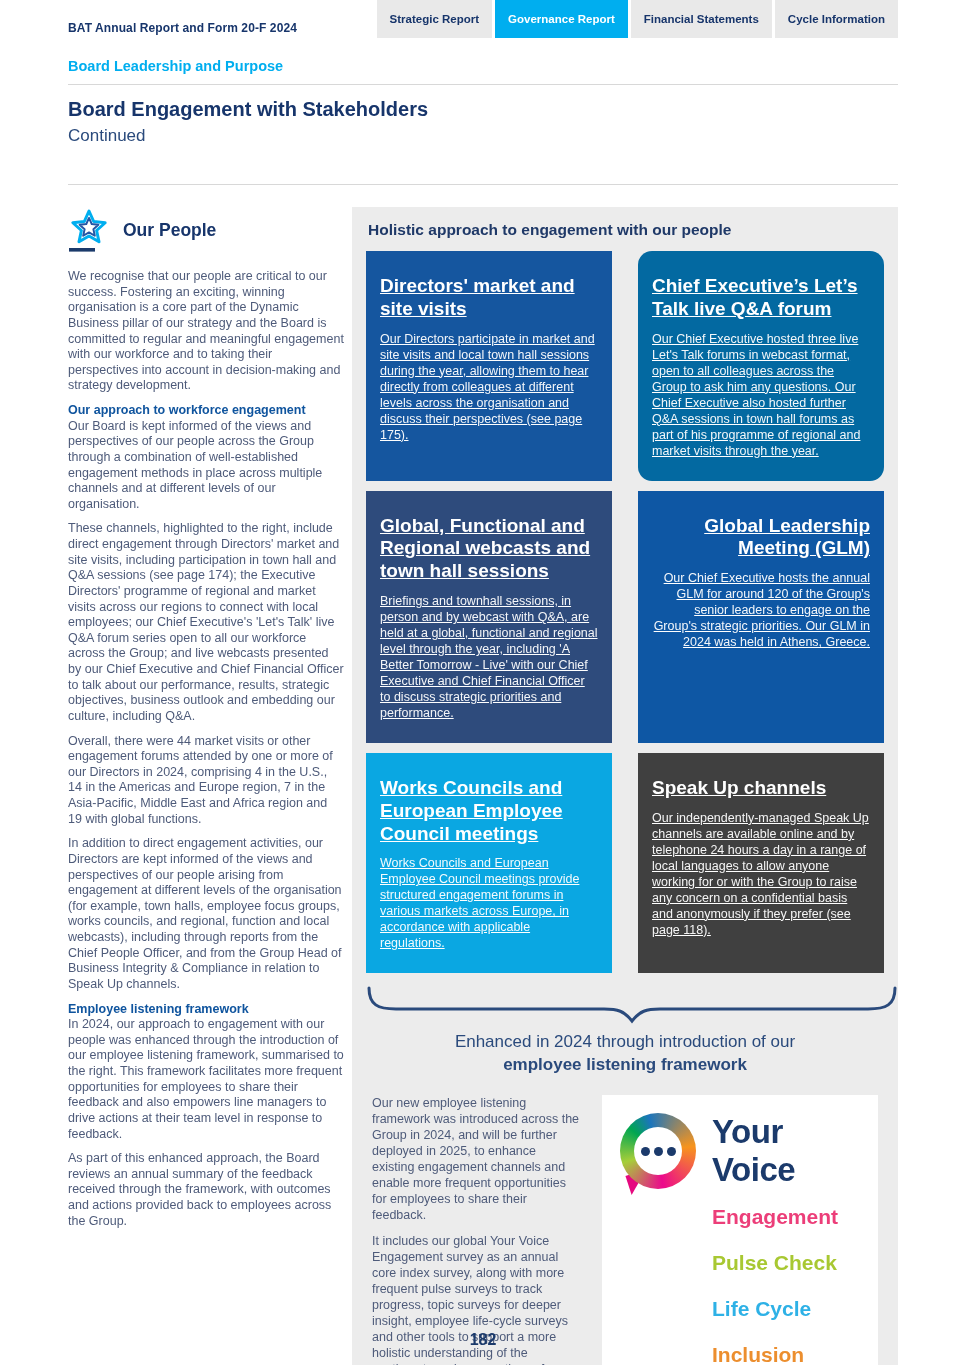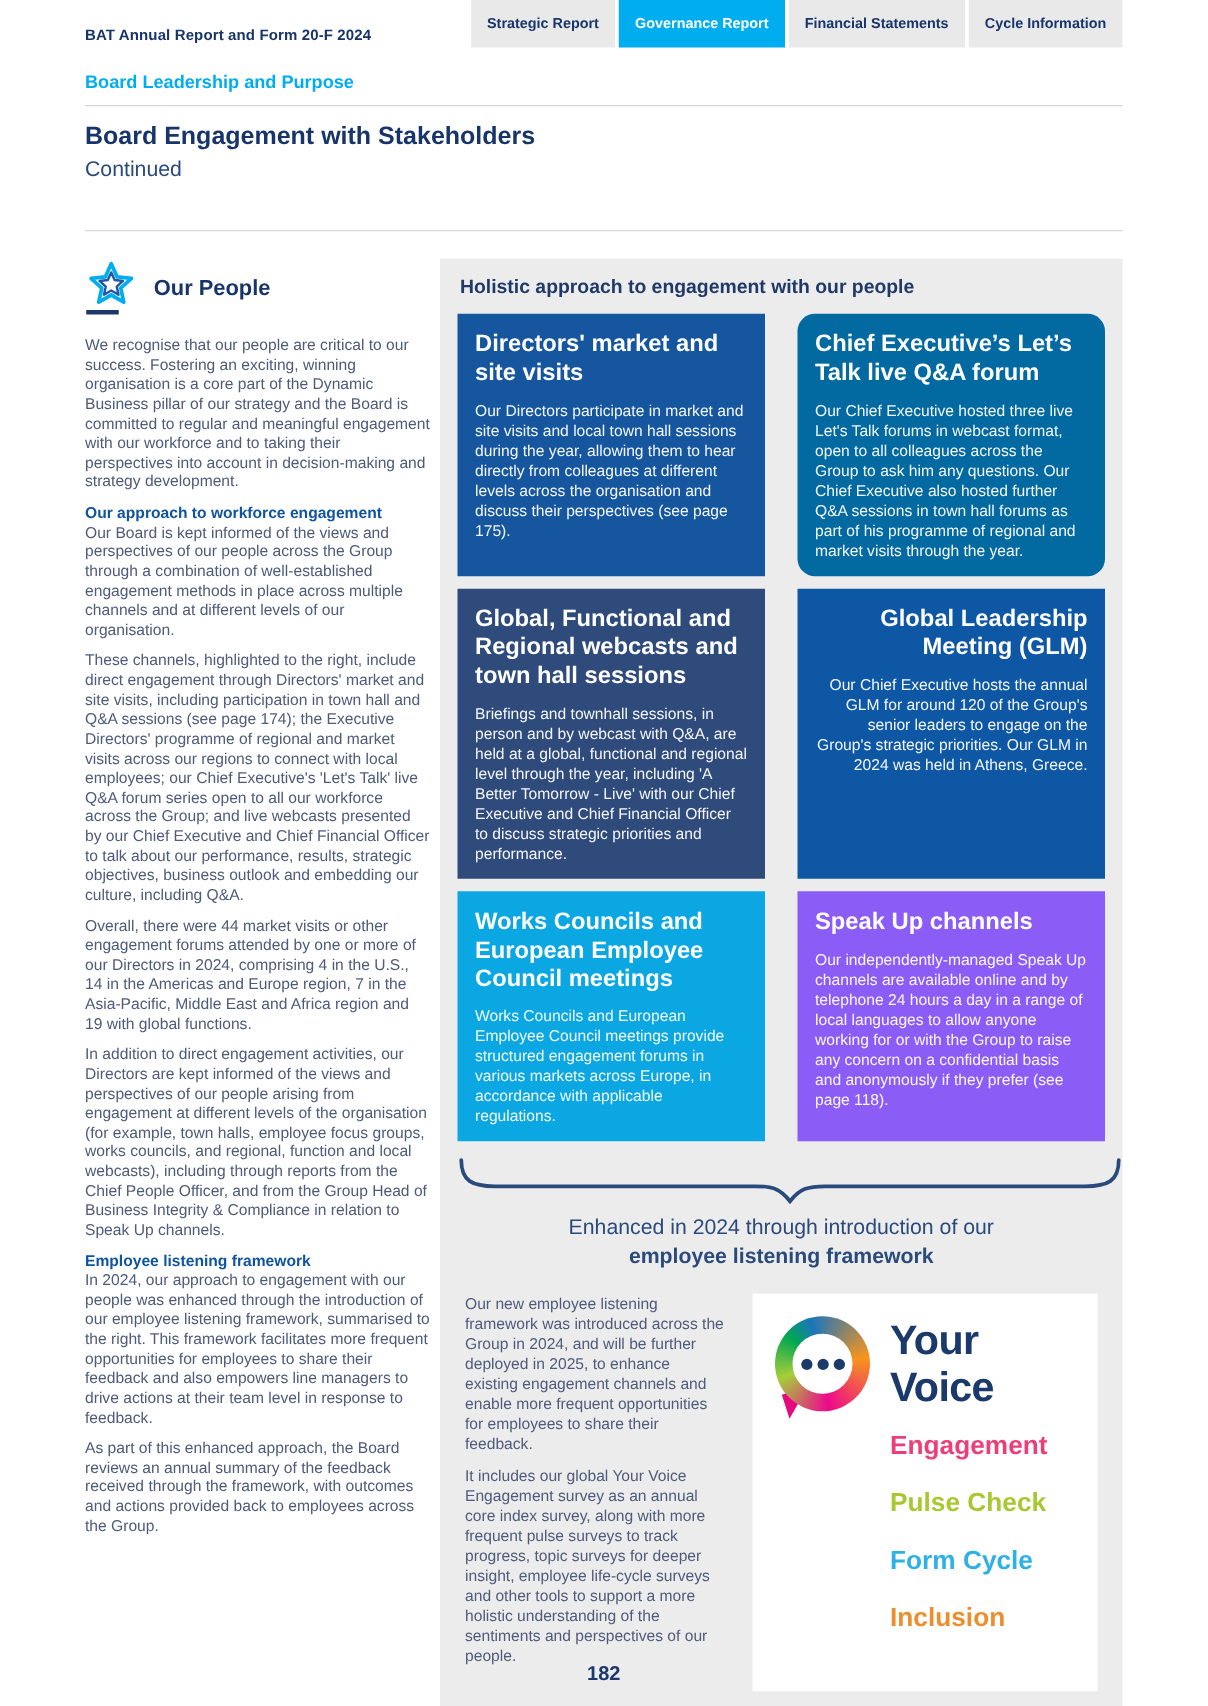--- a/index.html
+++ b/index.html
@@ -24,21 +24,21 @@
   .main{display:flex;align-items:flex-start;gap:8px;padding:22px 68px 0;}
   .leftcol{width:276px;flex:none;}
   .our-people{display:flex;align-items:center;gap:13px;margin-bottom:16px;}
   .our-people-title{font-size:17.5px;font-weight:bold;color:#17356b;}
   .leftcol p{font-size:12.5px;line-height:1.25;color:#4e5b7a;margin:0 0 9px;}
   .leftcol h4{font-size:12.5px;line-height:1.25;color:#0f549e;margin:0;font-weight:bold;}
   
   .panel{width:546px;flex:none;background:#ececec;box-sizing:border-box;padding:14px 14px 40px;}
   .panel-title{font-size:15.5px;font-weight:bold;color:#1f3968;margin:0 0 12px 2px;}
   .cards{display:grid;grid-template-columns:1fr 1fr;column-gap:26px;row-gap:10px;}
-  .card{box-sizing:border-box;padding:12px 14px;color:#fff;}
+  .card{box-sizing:border-box;padding:22px 14px;color:#fff;text-decoration:underline;}
   .card.r1{min-height:206px;} .card.r2{min-height:216px;} .card.r3{min-height:188px;}
   .card-title{font-size:19px;font-weight:600;line-height:1.2;margin:2px 0 10px;}
   .card-body{font-size:12.5px;line-height:1.28;color:rgba(255,255,255,.95);}
   .brace{display:block;margin:12px auto 0;}
   .enhanced{text-align:center;color:#2a4a7c;font-size:17px;line-height:1.35;margin-top:6px;}
   .enhanced .bold{font-weight:bold;}
   .panel-bottom{display:flex;gap:22px;margin-top:18px;padding:0 6px;}
   .panel-bottom-text{width:208px;flex:none;}
   .panel-bottom-text p{font-size:12.5px;line-height:1.28;color:#4e5b7a;margin:0 0 10px;}
   .voice-box{flex:1;background:#ffffff;box-sizing:border-box;padding:18px 18px 24px;min-height:304px;}
@@ -118,21 +118,21 @@
         <div class="card-body">Briefings and townhall sessions, in person and by webcast with Q&amp;A, are held at a global, functional and regional level through the year, including 'A Better Tomorrow - Live' with our Chief Executive and Chief Financial Officer to discuss strategic priorities and performance.</div>
       </div>
       <div class="card r2" style="background-color: rgb(14, 87, 164); text-align: right;">
         <div class="card-title">Global Leadership Meeting (GLM)</div>
         <div class="card-body">Our Chief Executive hosts the annual GLM for around 120 of the Group's senior leaders to engage on the Group's strategic priorities. Our GLM in 2024 was held in Athens, Greece.</div>
       </div>
       <div class="card r3" style="background-color: rgb(10, 167, 226);">
         <div class="card-title">Works Councils and European Employee Council meetings</div>
         <div class="card-body">Works Councils and European Employee Council meetings provide structured engagement forums in various markets across Europe, in accordance with applicable regulations.</div>
       </div>
-      <div class="card r3" style="background-color: #8b5cf6;">
+      <div class="card r3" style="background-color: #404040;">
         <div class="card-title">Speak Up channels</div>
         <div class="card-body">Our independently-managed Speak Up channels are available online and by telephone 24 hours a day in a range of local languages to allow anyone working for or with the Group to raise any concern on a confidential basis and anonymously if they prefer (see page 118).</div>
       </div>
     </div>
 
     <svg class="brace" width="532" height="40" viewBox="0 0 532 40">
       <path d="M3 3 C3 20 12 24 30 24 L238 24 C252 24 258 26 266 36 C274 26 280 24 294 24 L502 24 C520 24 529 20 529 3" fill="none" stroke="#2a4a7c" stroke-width="3" stroke-linecap="round"></path>
     </svg>
 
     <div class="enhanced">
@@ -154,21 +154,21 @@
               <span class="yv-dot"></span>
               <span class="yv-dot"></span>
               <span class="yv-dot"></span>
             </div>
           </div>
           <div class="voice-brand">Your Voice</div>
         </div>
         <div class="voice-items">
           <div class="voice-item" style="color: rgb(236, 62, 121);">Engagement</div>
           <div class="voice-item" style="color: rgb(168, 200, 50);">Pulse Check</div>
-          <div class="voice-item" style="color: rgb(46, 177, 230);">Form Cycle</div>
+          <div class="voice-item" style="color: rgb(46, 177, 230);">Life Cycle</div>
           <div class="voice-item" style="color: rgb(236, 142, 46);">Inclusion</div>
         </div>
       </div>
     </div>
   </div>
 </div>
 
 <div class="footer">182</div>
 
 </body></html>

